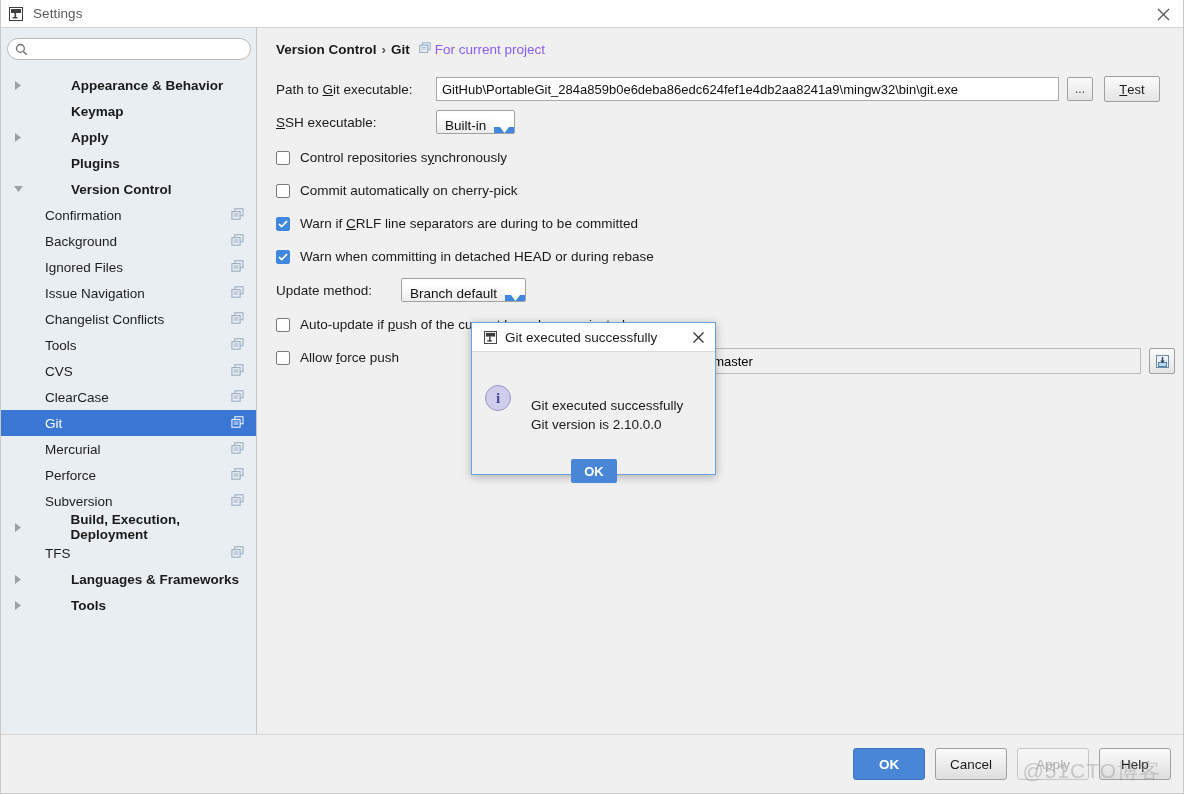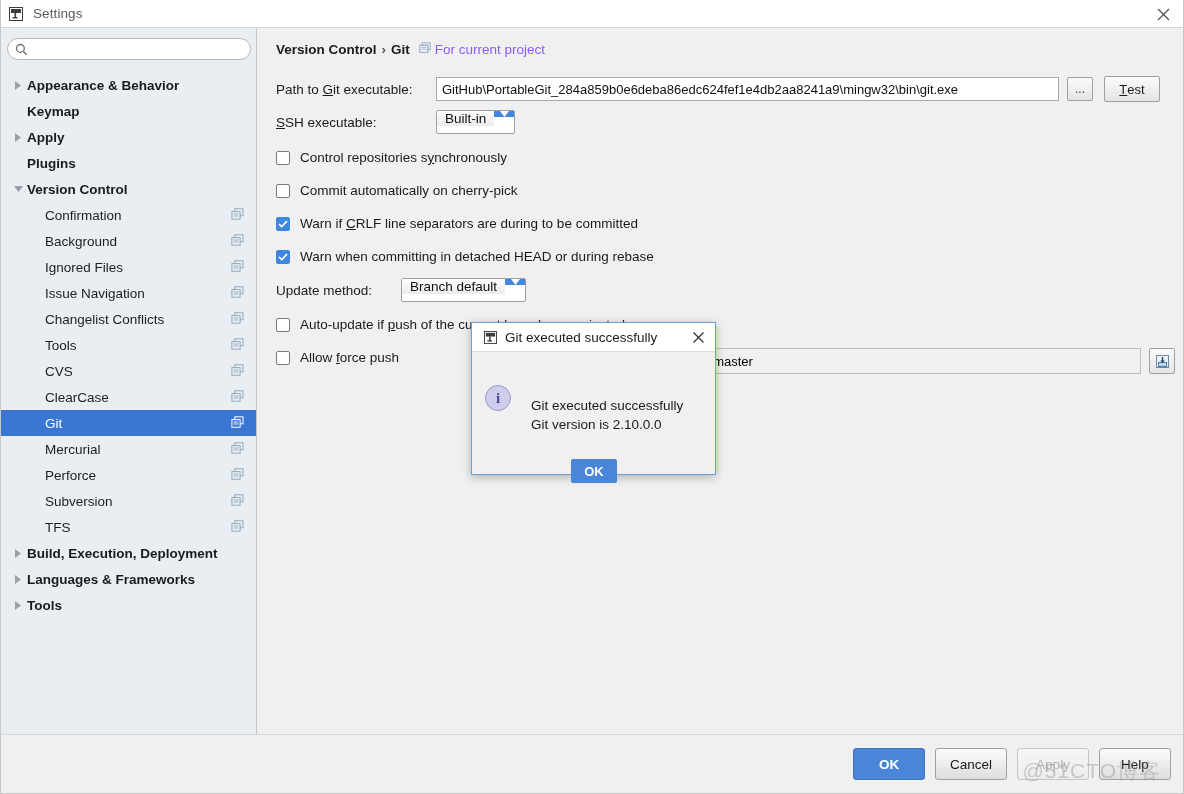--- a/index.html
+++ b/index.html
@@ -70,20 +70,21 @@
     flex: 1; height: 18px; padding: 0 6px 0 3px;
   }
 
   .tree { position: absolute; left: 0; top: 44px; right: 0; }
   .row {
     position: relative;
     height: 26px;
     display: flex; align-items: center;
     cursor: default;
     user-select: none;
+    gap: 44px;
   }
   .row .arrow {
     width: 18px; margin-left: 8px;
     display: flex; align-items: center; justify-content: center;
   }
   .row.top > .label {
     font-size: 13.5px; font-weight: bold; color: #1a1a1a;
   }
   .row.child { padding-left: 44px; }
   .row.child > .label { font-size: 13.5px; color: #1d1d1d; }
@@ -137,21 +138,21 @@
     border-radius: 2px;
     cursor: default;
     display: flex; align-items: center; justify-content: center;
   }
   .btn.dots { width: 26px; height: 24px; font-size: 12px; color:#444; }
   .btn.test { width: 56px; height: 26px; }
   .btn.iconbtn { width: 26px; height: 26px; }
 
   
   .combo {
-    height: 24px; display: inline-flex; align-items: flex-start;
+    height: 24px; display: inline-flex; align-items: flex-end;
     border: 1px solid #a0a0a0; background: #fff; border-radius: 2px;
     cursor: default;
   }
   .combo .val {
     padding: 0 8px; display: flex; align-items: center;
     font-size: 13.5px; color: #101010;
     background: linear-gradient(180deg,#fdfdfd,#ececec);
   }
   .combo .arw {
     width: 20px; background: #3f87df;
@@ -436,38 +437,38 @@
           <span class="label">Subversion</span>
           <span class="cfgico">
             <svg width="13" height="13" viewBox="0 0 13 13">
               <rect x="3.8" y="0.8" width="8.2" height="7" fill="#e9eef2" stroke="#93a8bd" stroke-width="1"></rect>
               <rect x="0.9" y="3.6" width="8.2" height="7.6" fill="#e9eef2" stroke="#93a8bd" stroke-width="1"></rect>
               <line x1="2.6" y1="6" x2="7.4" y2="6" stroke="#93a8bd" stroke-width=".9"></line>
               <line x1="2.6" y1="8" x2="7.4" y2="8" stroke="#93a8bd" stroke-width=".9"></line>
             </svg>
           </span>
         </div>
-        <div class="row child">
-          <span class="label">TFS</span>
-          <span class="cfgico">
-            <svg width="13" height="13" viewBox="0 0 13 13">
-              <rect x="3.8" y="0.8" width="8.2" height="7" fill="#e9eef2" stroke="#93a8bd" stroke-width="1"></rect>
-              <rect x="0.9" y="3.6" width="8.2" height="7.6" fill="#e9eef2" stroke="#93a8bd" stroke-width="1"></rect>
-              <line x1="2.6" y1="6" x2="7.4" y2="6" stroke="#93a8bd" stroke-width=".9"></line>
-              <line x1="2.6" y1="8" x2="7.4" y2="8" stroke="#93a8bd" stroke-width=".9"></line>
-            </svg>
-          </span>
-        </div>
         <div class="row top">
           <span class="arrow">
             <svg width="8" height="9" viewBox="0 0 8 9">
               <polygon points="1,0 7,4.5 1,9" fill="#9aa0a6"></polygon>
             </svg>
           </span>
           <span class="label">Build, Execution, Deployment</span>
+        </div>
+        <div class="row child">
+          <span class="label">TFS</span>
+          <span class="cfgico">
+            <svg width="13" height="13" viewBox="0 0 13 13">
+              <rect x="3.8" y="0.8" width="8.2" height="7" fill="#e9eef2" stroke="#93a8bd" stroke-width="1"></rect>
+              <rect x="0.9" y="3.6" width="8.2" height="7.6" fill="#e9eef2" stroke="#93a8bd" stroke-width="1"></rect>
+              <line x1="2.6" y1="6" x2="7.4" y2="6" stroke="#93a8bd" stroke-width=".9"></line>
+              <line x1="2.6" y1="8" x2="7.4" y2="8" stroke="#93a8bd" stroke-width=".9"></line>
+            </svg>
+          </span>
         </div>
         <div class="row top">
           <span class="arrow">
             <svg width="8" height="9" viewBox="0 0 8 9">
               <polygon points="1,0 7,4.5 1,9" fill="#9aa0a6"></polygon>
             </svg>
           </span>
           <span class="label">Languages &amp; Frameworks</span>
         </div>
         <div class="row top">

